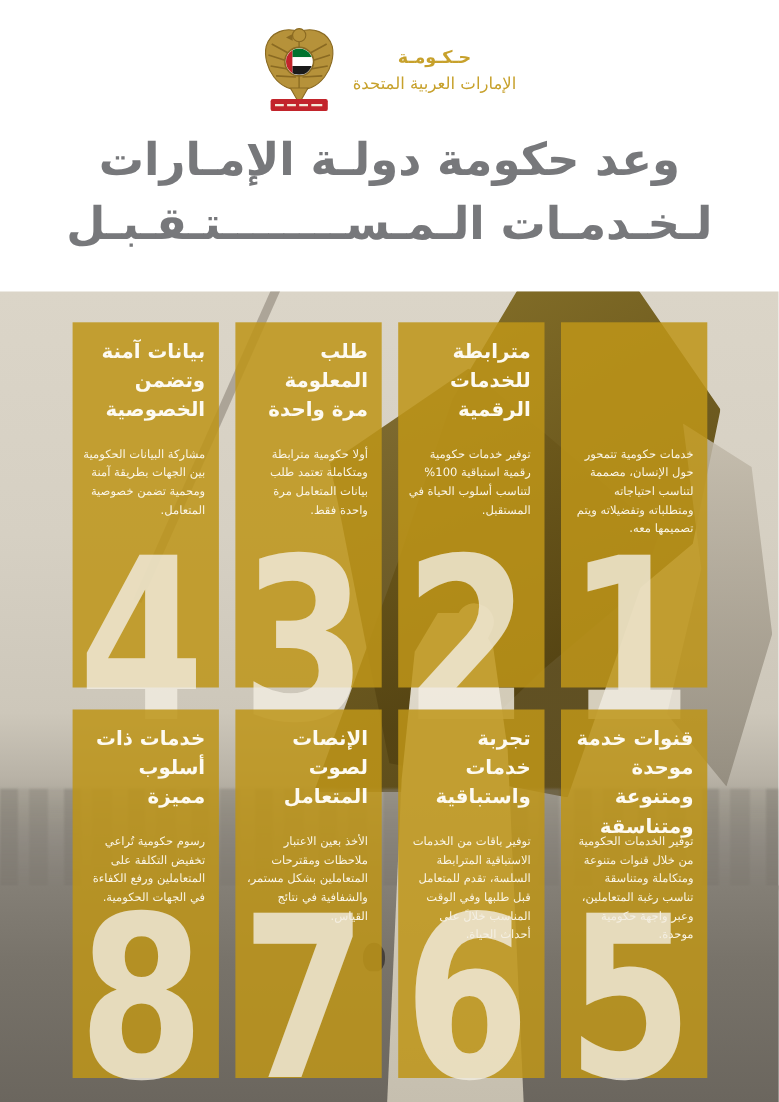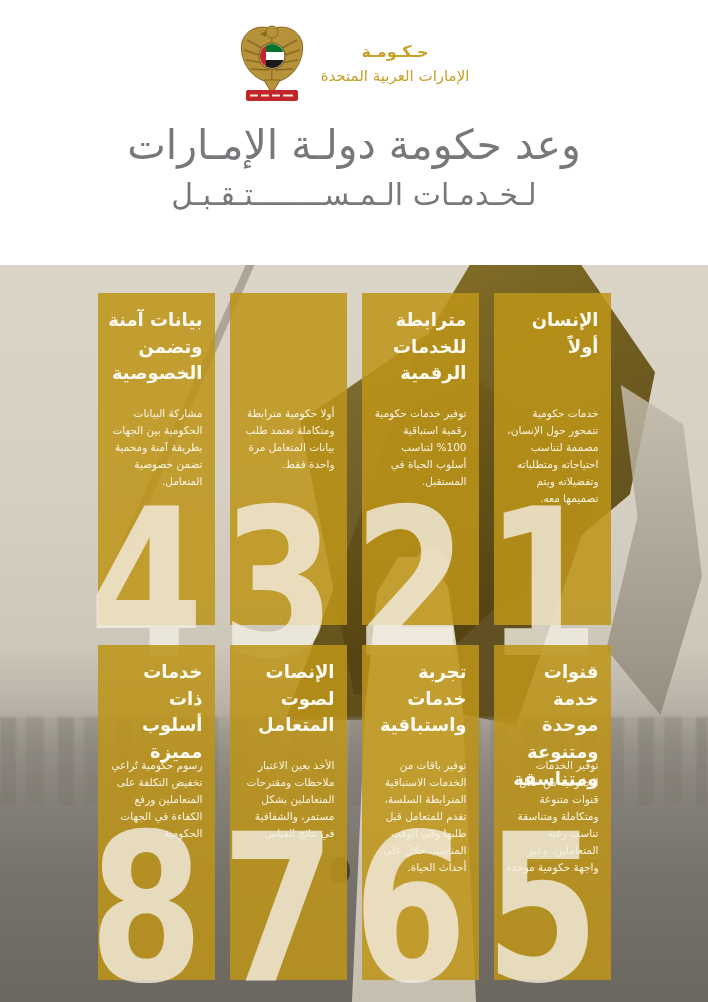--- a/index.html
+++ b/index.html
@@ -6,23 +6,23 @@
   #poster{
     position:relative;width:708px;height:1002px;overflow:hidden;
     background:#ffffff;font-family:"DejaVu Sans",sans-serif;
   }
   
   .logo-row{position:absolute;top:22px;left:0;width:100%;display:flex;justify-content:center;align-items:center;gap:16px;direction:ltr;}
   .logo-text{direction:rtl;text-align:center;color:#c7a12c;}
   .logo-text .l1{font-size:16px;font-weight:bold;letter-spacing:1px;margin-bottom:6px;}
   .logo-text .l2{font-size:15px;font-weight:normal;}
   
-  .headline{position:absolute;top:116px;left:0;width:100%;text-align:center;direction:rtl;color:#77787b;font-weight:normal;line-height:1.42;}
+  .headline{position:absolute;top:116px;left:0;width:100%;text-align:center;direction:rtl;color:#77787b;font-weight:bold;line-height:1.42;}
   .headline .h1{font-size:41px;}
-  .headline .h2{font-size:30px;}
+  .headline .h2{font-size:41px;}
   
   .photo{position:absolute;top:265px;left:0;width:708px;height:737px;overflow:hidden;
     background:linear-gradient(180deg,#dbd5c8 0%,#d6d0c3 30%,#cdc7ba 52%,#b8b2a6 60%,#a5a094 64%,#96918a 68%,#8a857d 72%,#7d7870 78%,#6f6a62 100%);}
   .flagA{position:absolute;left:235px;top:-15px;width:420px;height:470px;
     background:linear-gradient(150deg,#8a7324 0%,#6a5617 45%,#4f3f11 100%);
     clip-path:polygon(58% 0,80% 0,100% 26%,94% 52%,62% 76%,34% 100%,12% 100%,30% 56%,42% 24%);opacity:.95;}
   .flagB{position:absolute;left:300px;top:70px;width:300px;height:390px;
     background:linear-gradient(160deg,#7a6420,#544312 70%);
     clip-path:polygon(0 22%,42% 0,100% 38%,72% 100%,18% 92%);opacity:.9;}
   .flagC{position:absolute;left:598px;top:120px;width:104px;height:330px;
@@ -38,21 +38,21 @@
     background:
       repeating-linear-gradient(90deg,rgba(118,113,104,0.38) 0 16px,rgba(118,113,104,0.08) 16px 26px,rgba(118,113,104,0.30) 26px 44px,rgba(118,113,104,0.05) 44px 58px),
       linear-gradient(180deg,rgba(160,154,143,0.25),rgba(132,127,118,0.65));
     filter:blur(1.2px);}
   .water{position:absolute;left:0;top:540px;width:100%;height:197px;
     background:linear-gradient(180deg,#847f76 0%,#78736a 35%,#6b665e 100%);}
   
   .row{position:absolute;left:0;width:100%;display:flex;flex-direction:row-reverse;justify-content:center;gap:15px;z-index:3;}
   .row1{top:293px;}
   .row2{top:645px;}
-  .card{position:relative;width:117px;direction:rtl;background:rgba(190,149,24,0.86);}
+  .card{position:relative;width:133px;direction:rtl;background:rgba(190,149,24,0.86);}
   .row1 .card{height:332px;}
   .row2 .card{height:335px;}
   .card-title{margin:0;padding:14px 12px 0 8px;font-size:18px;font-weight:bold;line-height:1.48;color:#fdfaf1;text-align:right;}
   .card-desc{position:absolute;right:12px;left:9px;font-size:10.5px;line-height:1.62;color:rgba(255,252,243,0.93);text-align:right;margin:0;}
   .row1 .card-desc{top:112px;}
   .row2 .card-desc{top:112px;}
   .card-num{position:absolute;left:0;width:100%;text-align:center;font-weight:bold;font-size:205px;line-height:1;
     color:rgba(243,238,226,0.80);transform:scaleX(0.80);transform-origin:50% 100%;pointer-events:none;}
   .row1 .card-num{bottom:-62px;}
   .row2 .card-num{bottom:-32px;}
@@ -104,30 +104,30 @@
     <div class="city"></div>
     <div class="water"></div>
     <div class="flagC"></div>
     <div class="person-arm"></div>
     <div class="person"></div>
     <div class="person-hand"></div>
   </div>
 
   <div class="row row1">
     <section class="card">
-      <h3 class="card-title">الإنسان أولاً</h3>
       <p class="card-desc">خدمات حكومية تتمحور حول الإنسان، مصممة لتناسب احتياجاته ومتطلباته وتفضيلاته ويتم تصميمها معه.</p>
       <div class="card-num">1</div>
     </section>
     <section class="card">
       <h3 class="card-title">مترابطة للخدمات الرقمية</h3>
       <p class="card-desc">توفير خدمات حكومية رقمية استباقية 100% لتناسب أسلوب الحياة في المستقبل.</p>
       <div class="card-num">2</div>
     </section>
     <section class="card">
+      <h3 class="card-title">طلب المعلومة مرة واحدة</h3>
       <p class="card-desc">أولا حكومية مترابطة ومتكاملة تعتمد طلب بيانات المتعامل مرة واحدة فقط.</p>
       <div class="card-num">3</div>
     </section>
     <section class="card">
       <h3 class="card-title">بيانات آمنة وتضمن الخصوصية</h3>
       <p class="card-desc">مشاركة البيانات الحكومية بين الجهات بطريقة آمنة ومحمية تضمن خصوصية المتعامل.</p>
       <div class="card-num">4</div>
     </section>
   </div>
 

